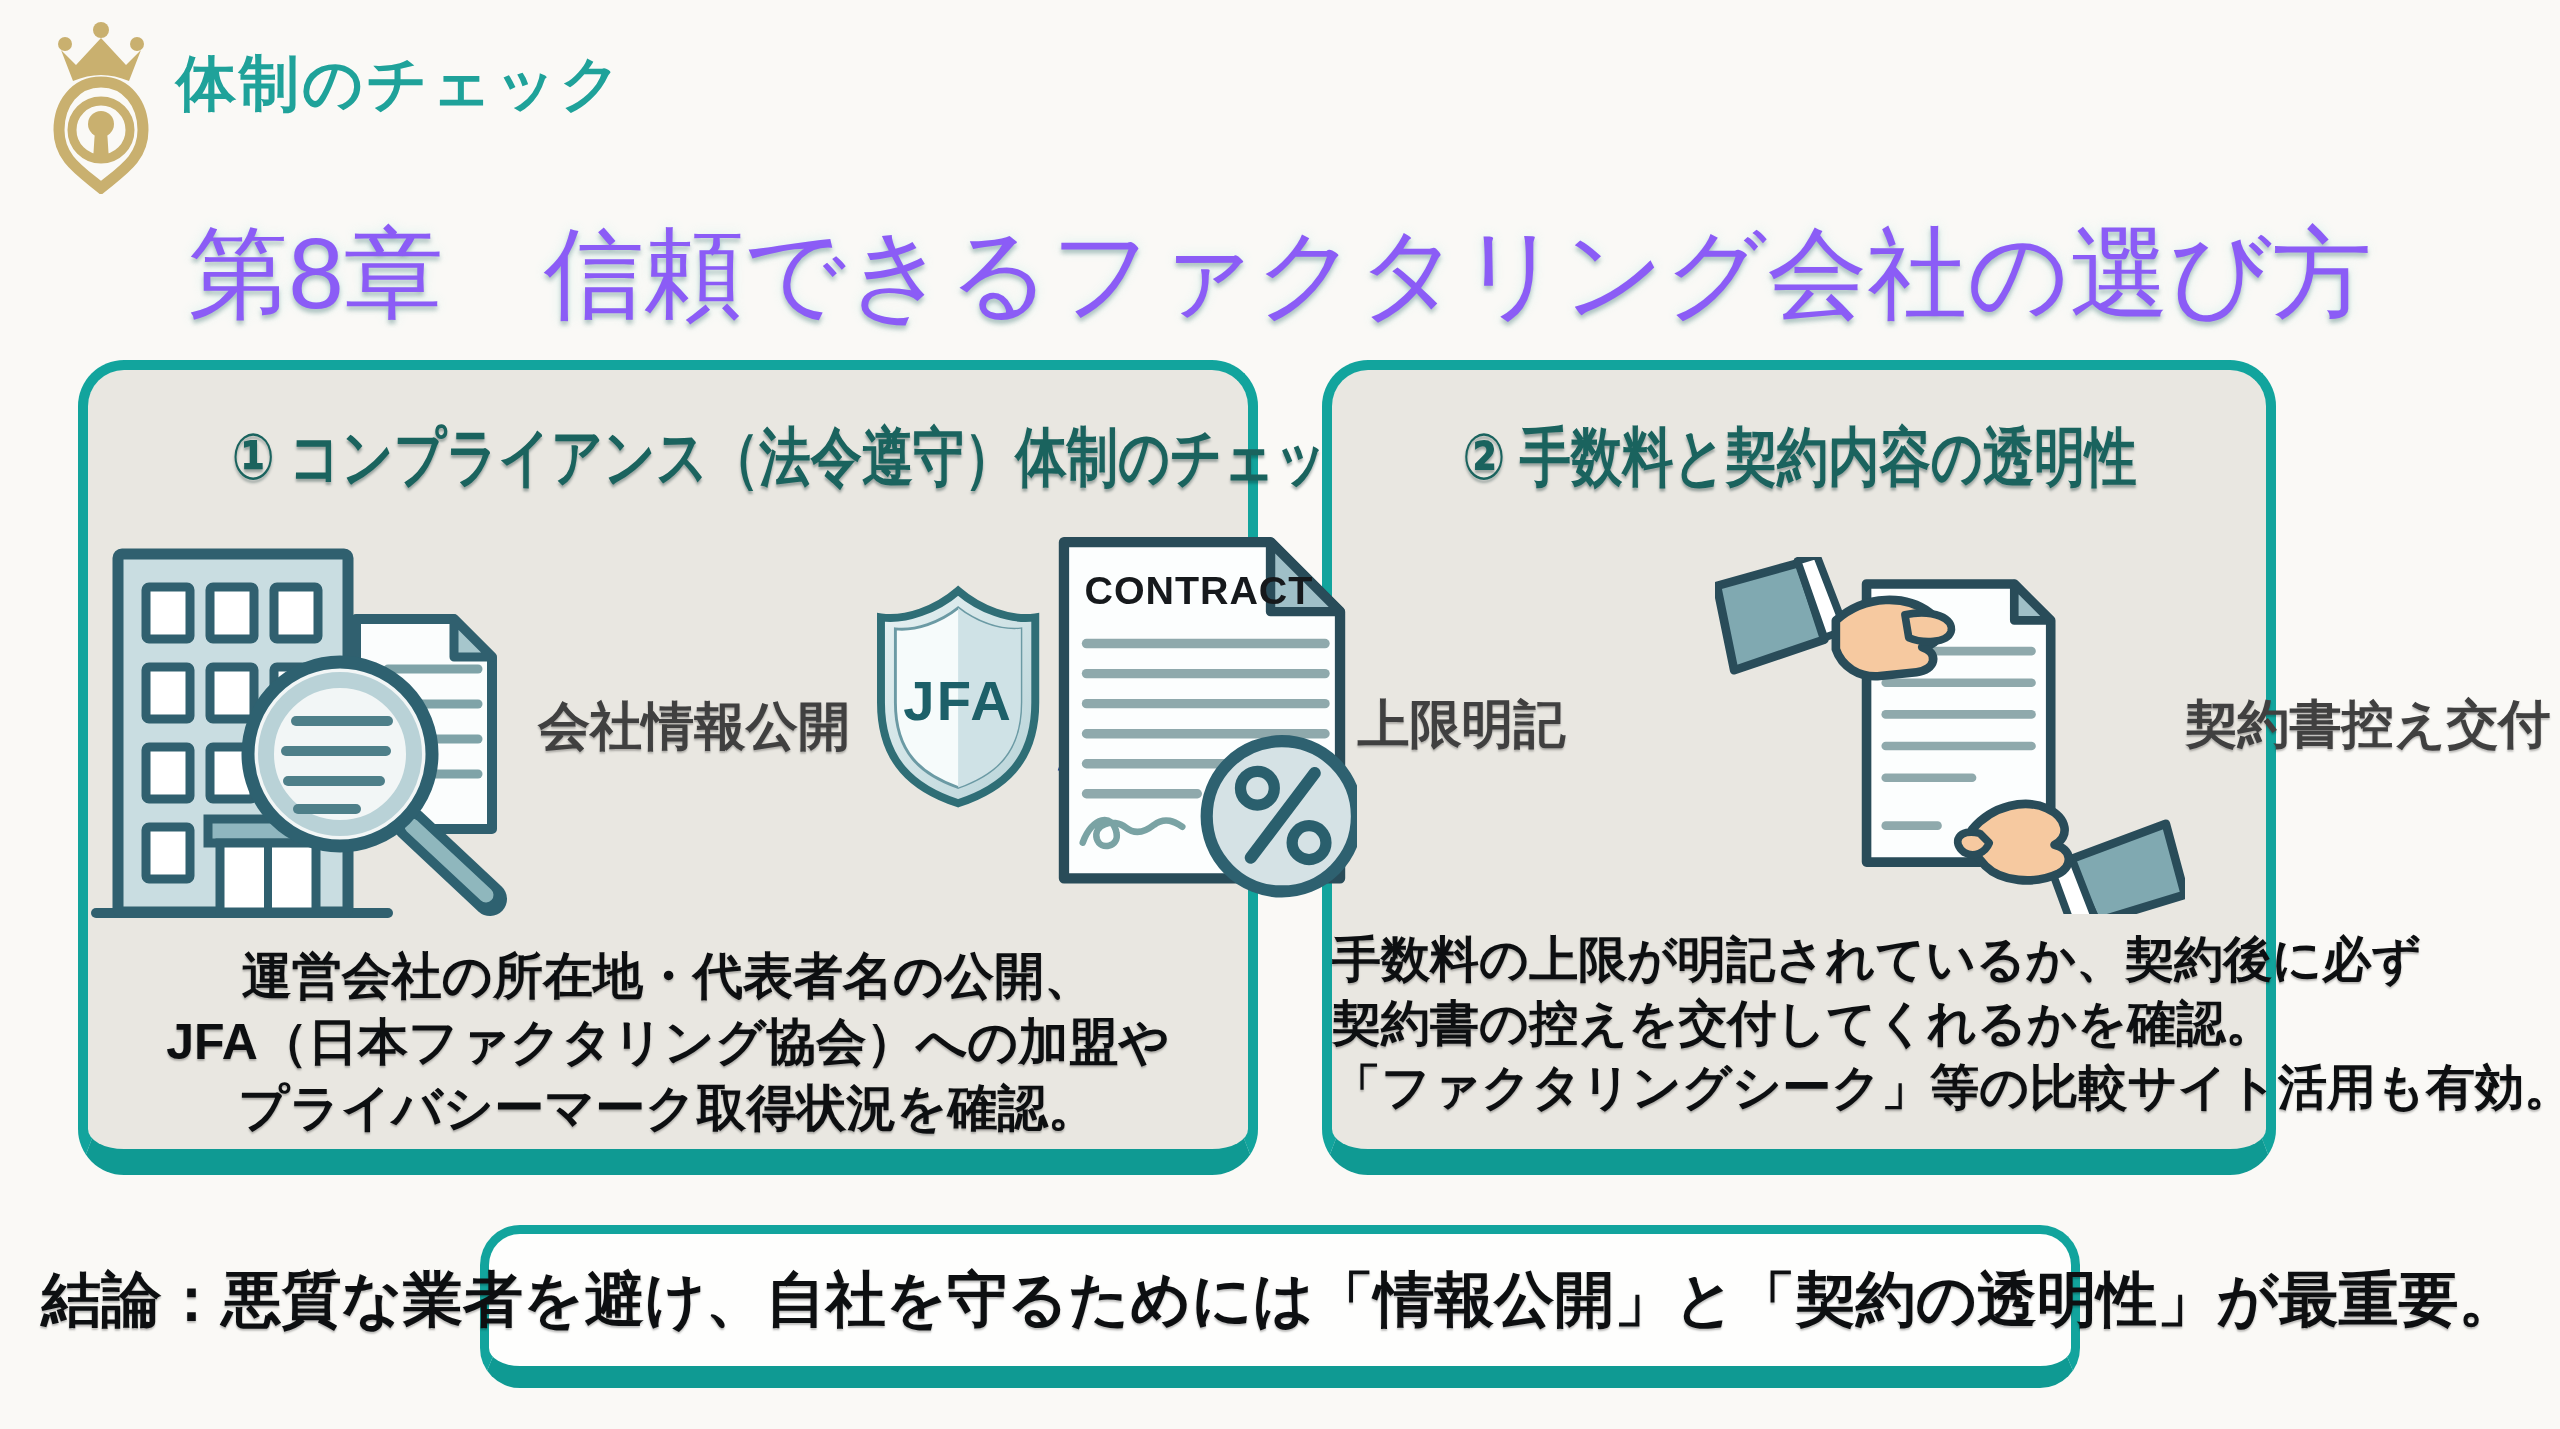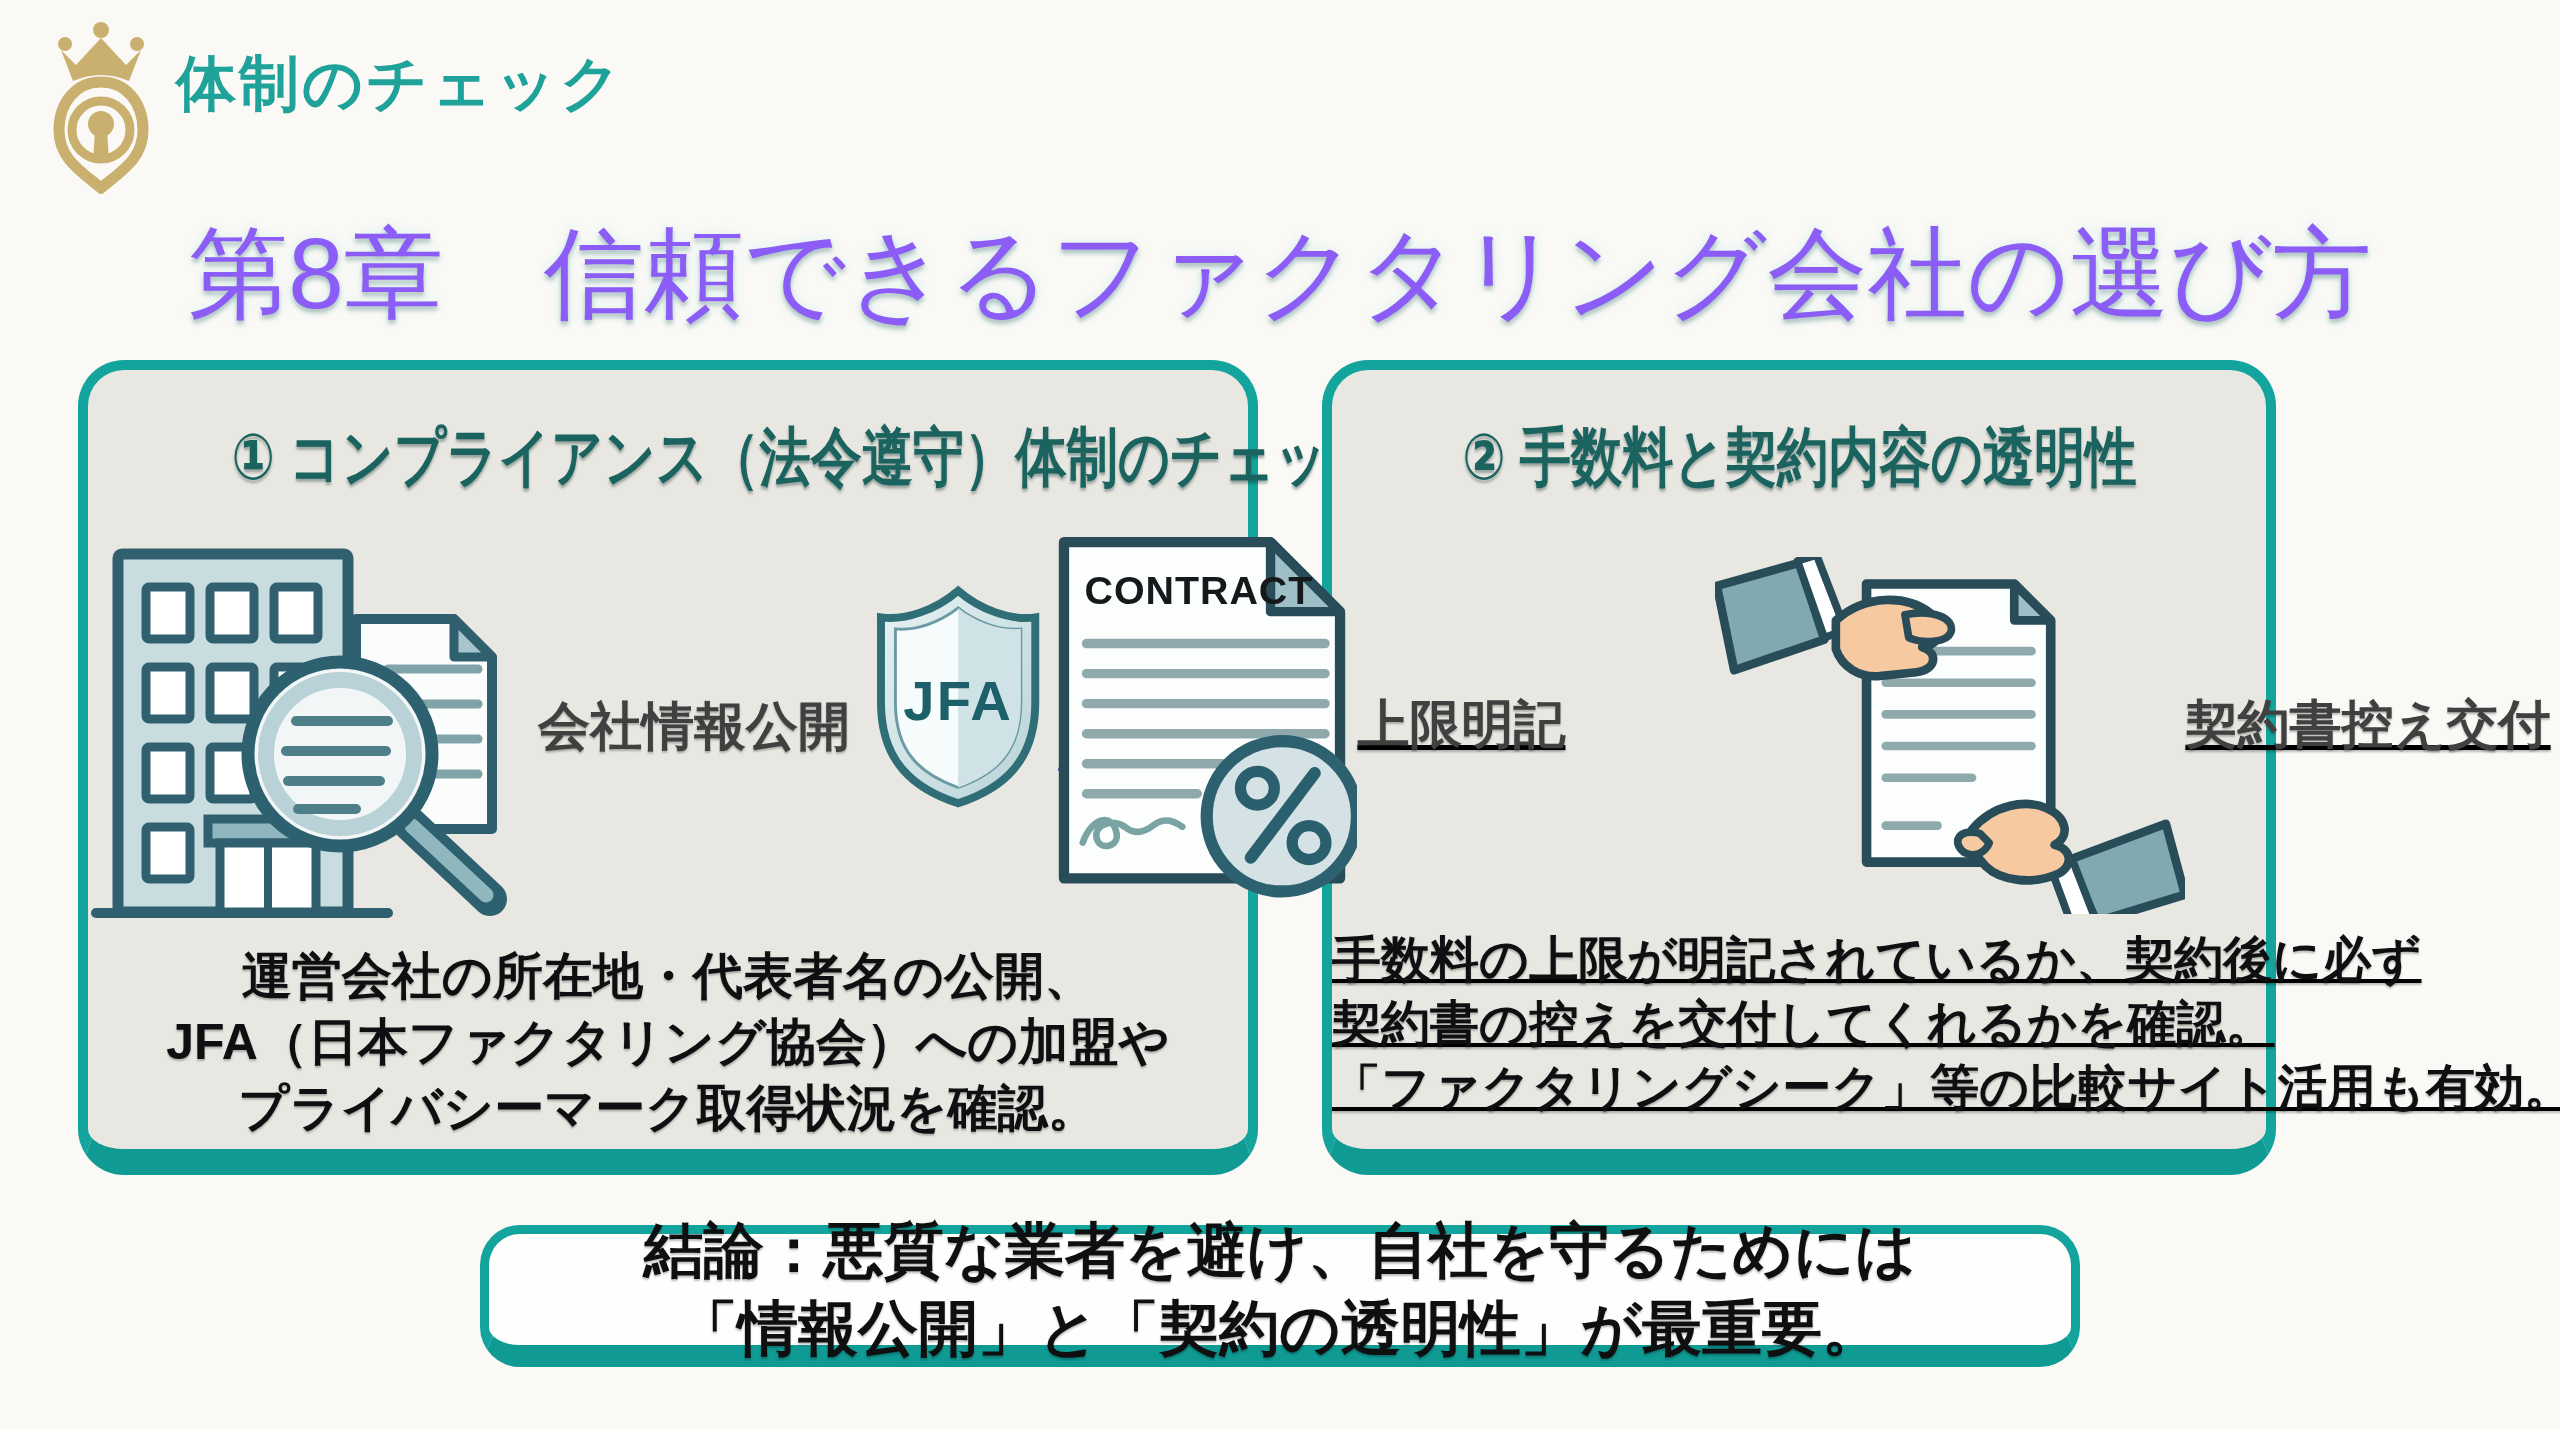--- a/index.html
+++ b/index.html
@@ -22,43 +22,43 @@
     text-shadow:0 4px 4px rgba(25,80,78,.30), 0 0 12px rgba(140,230,225,.30);
   }
   
   .card{
     position:absolute;top:360px;height:815px;box-sizing:border-box;
     background:#e9e7e1;
     border:10px solid #12a49d;border-bottom:26px solid #0f9a93;
     border-radius:46px;
   }
   .card-left{left:78px;width:1180px;}
-  .card-right{left:1322px;width:954px;text-decoration:underline;}
+  .card-right{left:1322px;width:954px;}
   .card-heading{
     margin-top:44px;text-align:center;font-size:64px;font-weight:800;
     color:#1a635e;text-shadow:0 3px 3px rgba(10,40,40,.35);
   }
   .squeeze{display:inline-block;transform:scaleX(0.8);transform-origin:center;white-space:nowrap;}
   .icon-area{display:flex;justify-content:center;align-items:flex-start;}
   .figure{display:flex;flex-direction:row;align-items:center;}
   .figure-caption{
     font-size:52px;font-weight:800;color:#404040;margin-top:6px;white-space:nowrap;
     text-shadow:0 2px 2px rgba(0,0,0,.25);
   }
   .card-body{
     margin-top:14px;text-align:center;font-size:50px;font-weight:800;color:#0d0f11;
     line-height:66px;text-shadow:0 2px 2px rgba(0,0,0,.25);
   }
   .card-body div{white-space:nowrap;}
   .card-right .card-body{font-size:49px;line-height:64px;margin-top:13px;}
   
   .conclusion{
-    position:absolute;left:480px;top:1225px;width:1600px;height:142px;box-sizing:border-box;
+    position:absolute;left:480px;top:1225px;width:1600px;height:163px;box-sizing:border-box;
     background:#fefefd;border:9px solid #12a49d;border-bottom:22px solid #0f9a93;
-    border-radius:40px;display:flex;flex-direction:column;justify-content:center;align-items:center;
+    border-radius:40px;display:flex;flex-direction:row;justify-content:center;align-items:center;
   }
   .conclusion div{
     font-size:60px;font-weight:800;color:#0d0f11;line-height:78px;white-space:nowrap;
     text-shadow:0 2px 2px rgba(0,0,0,.25);
   }
   svg text{font-family:"Liberation Sans","DejaVu Sans",sans-serif;}
 </style>
 </head>
 <body>
 

